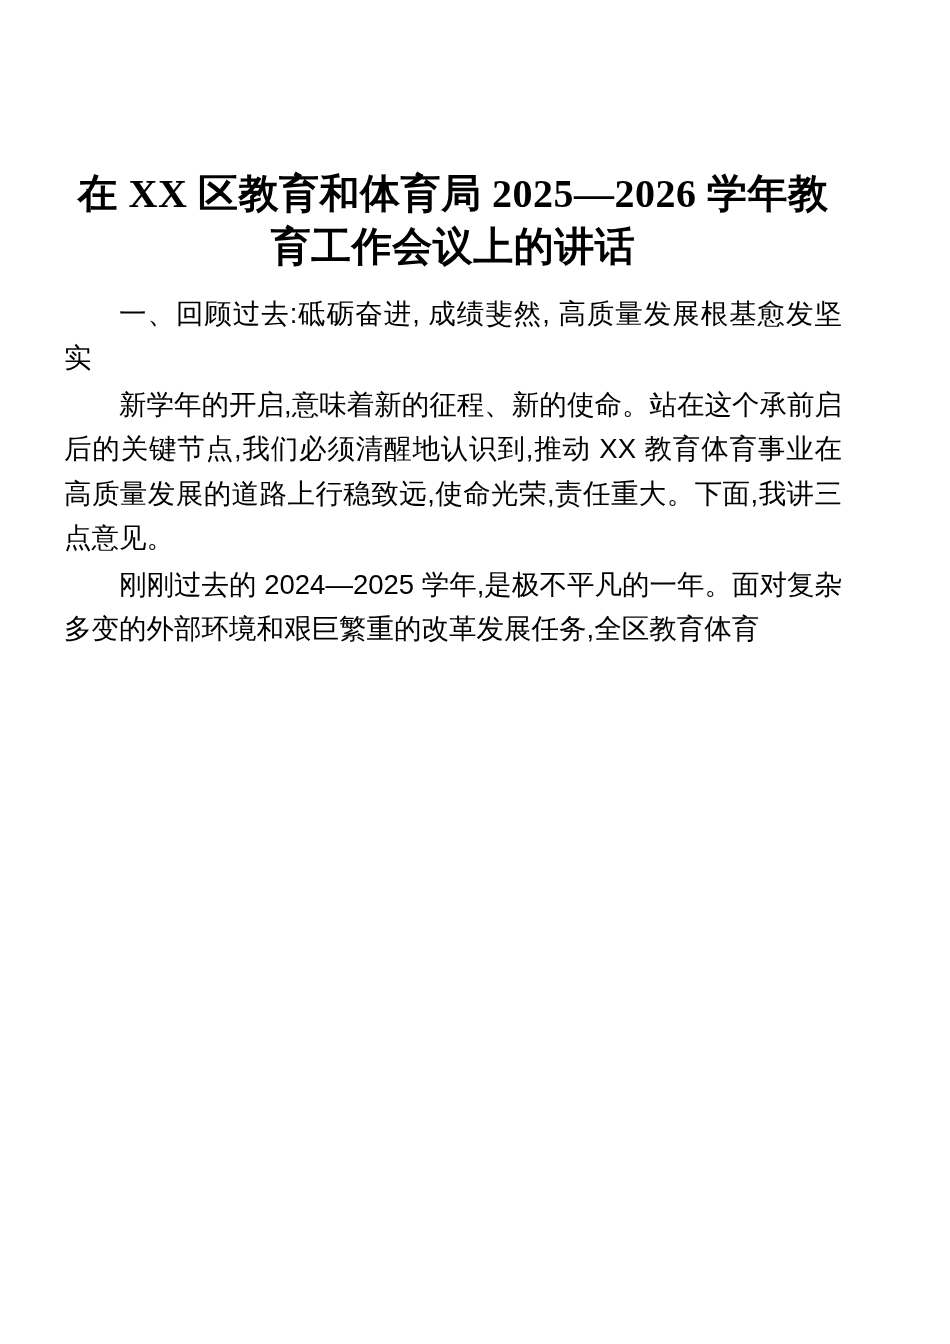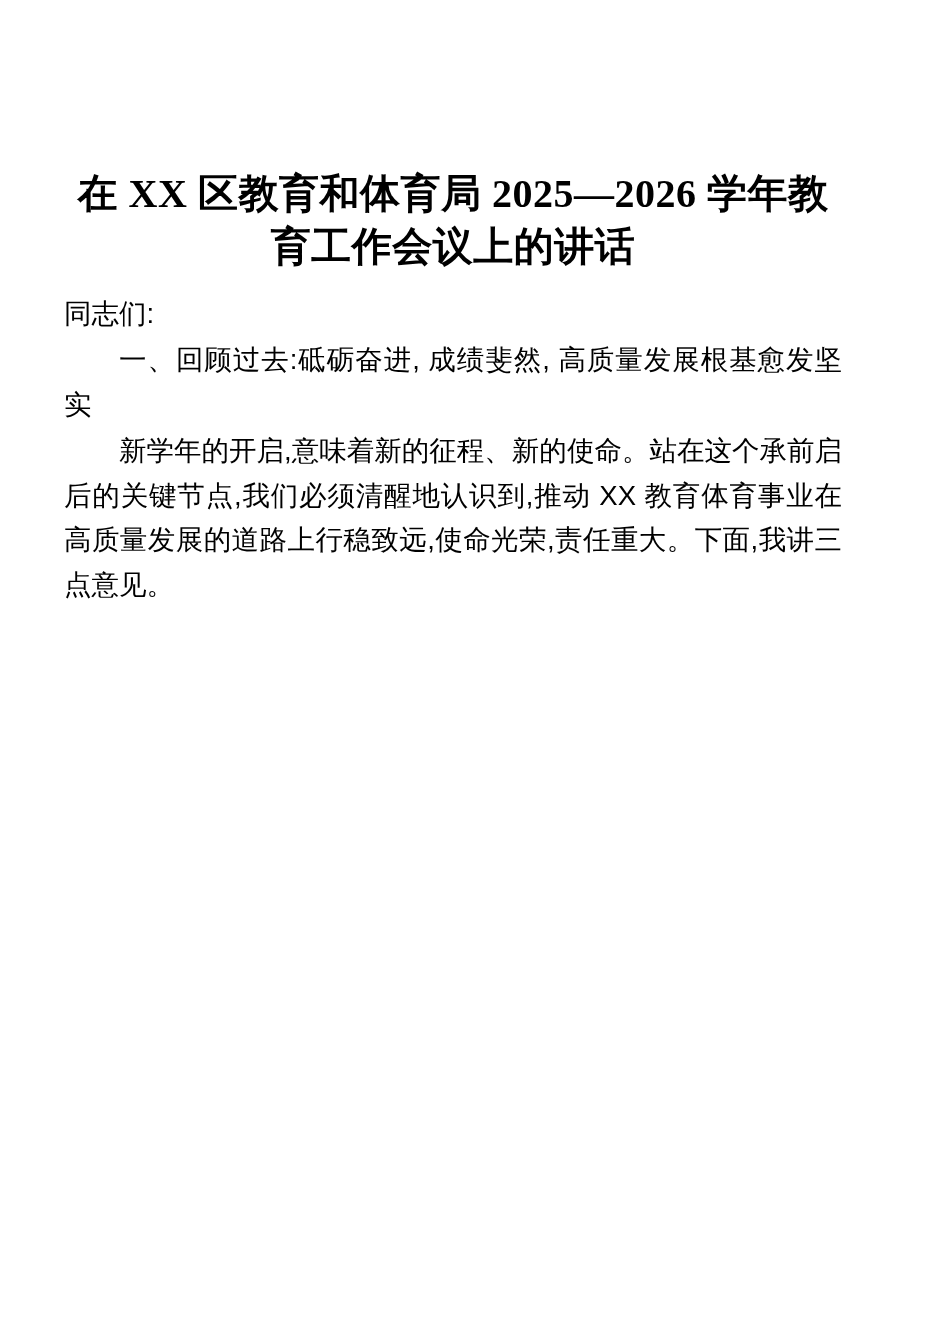--- a/index.html
+++ b/index.html
@@ -47,17 +47,17 @@
     text-indent: 0;
   }
 </style>
 </head>
 <body>
 
 <div class="page">
 
   <h1 class="doc-title">在 XX 区教育和体育局 2025—2026 学年教育工作会议上的讲话</h1>
 
-  <p class="para noindent">同志们:</p>
   <p class="para indent">一、回顾过去:砥砺奋进, 成绩斐然, 高质量发展根基愈发坚实</p>
   <p class="para indent">新学年的开启,意味着新的征程、新的使命。站在这个承前启后的关键节点,我们必须清醒地认识到,推动 XX 教育体育事业在高质量发展的道路上行稳致远,使命光荣,责任重大。下面,我讲三点意见。</p>
+  <p class="para indent">刚刚过去的 2024—2025 学年,是极不平凡的一年。面对复杂多变的外部环境和艰巨繁重的改革发展任务,全区教育体育</p>
 
 </div>
 
 </body></html>

